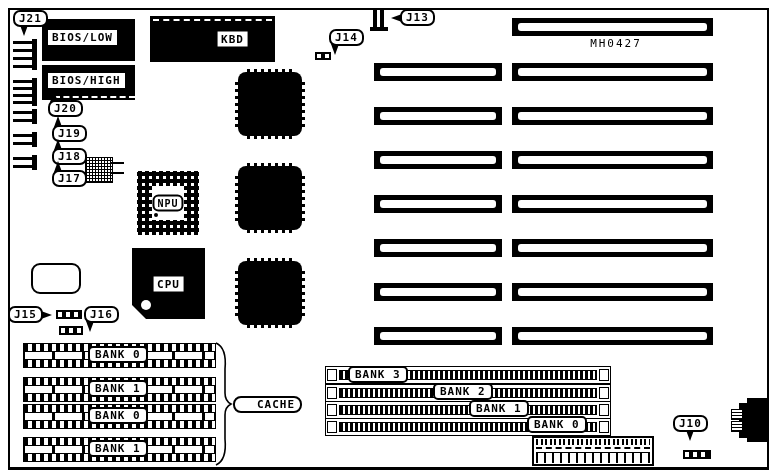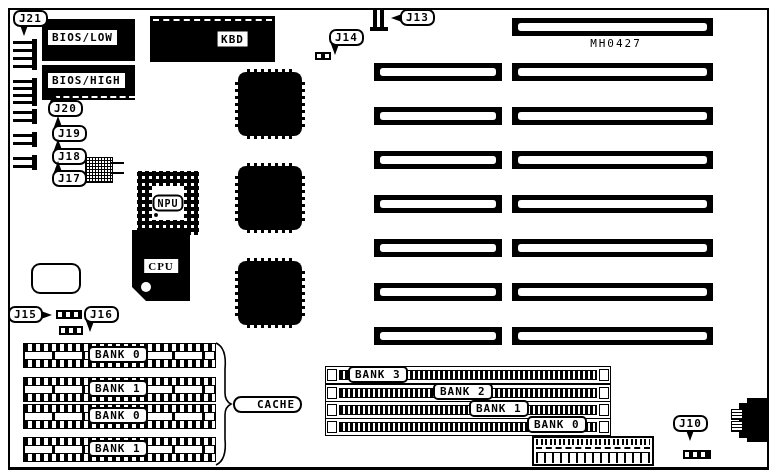--- a/index.html
+++ b/index.html
@@ -240,21 +240,21 @@
   <div class="abs osc-pin" style="left:111px;top:172px;width:13px;"></div>
 
   <div class="abs npu" style="left:137px;top:171px;width:62px;height:64px;">
     <span class="npu-hole"></span>
     <span class="npu-label">NPU</span>
     <span class="npu-dot"></span>
   </div>
 
   <div class="abs crystal" style="left:31px;top:263px;width:46px;height:27px;"></div>
 
-  <div class="abs cpu" style="left:132px;top:230px;width:58px;height:71px;font-family:Liberation Serif, serif;">
+  <div class="abs cpu" style="left:132px;top:248px;width:73px;height:71px;">
     <span class="cpu-dot"></span>
     <span class="chip-label" style="left:50%;top:50%;transform:translate(-50%,-50%);">CPU</span>
   </div>
 
   <div class="abs callout" style="left:8px;top:306px;">
     <span>J15</span>
     <span class="tail t-right"></span>
   </div>
   <div class="abs jcap" style="left:56px;top:310px;width:26px;height:9px;">
     <span class="jcap-in"></span>

